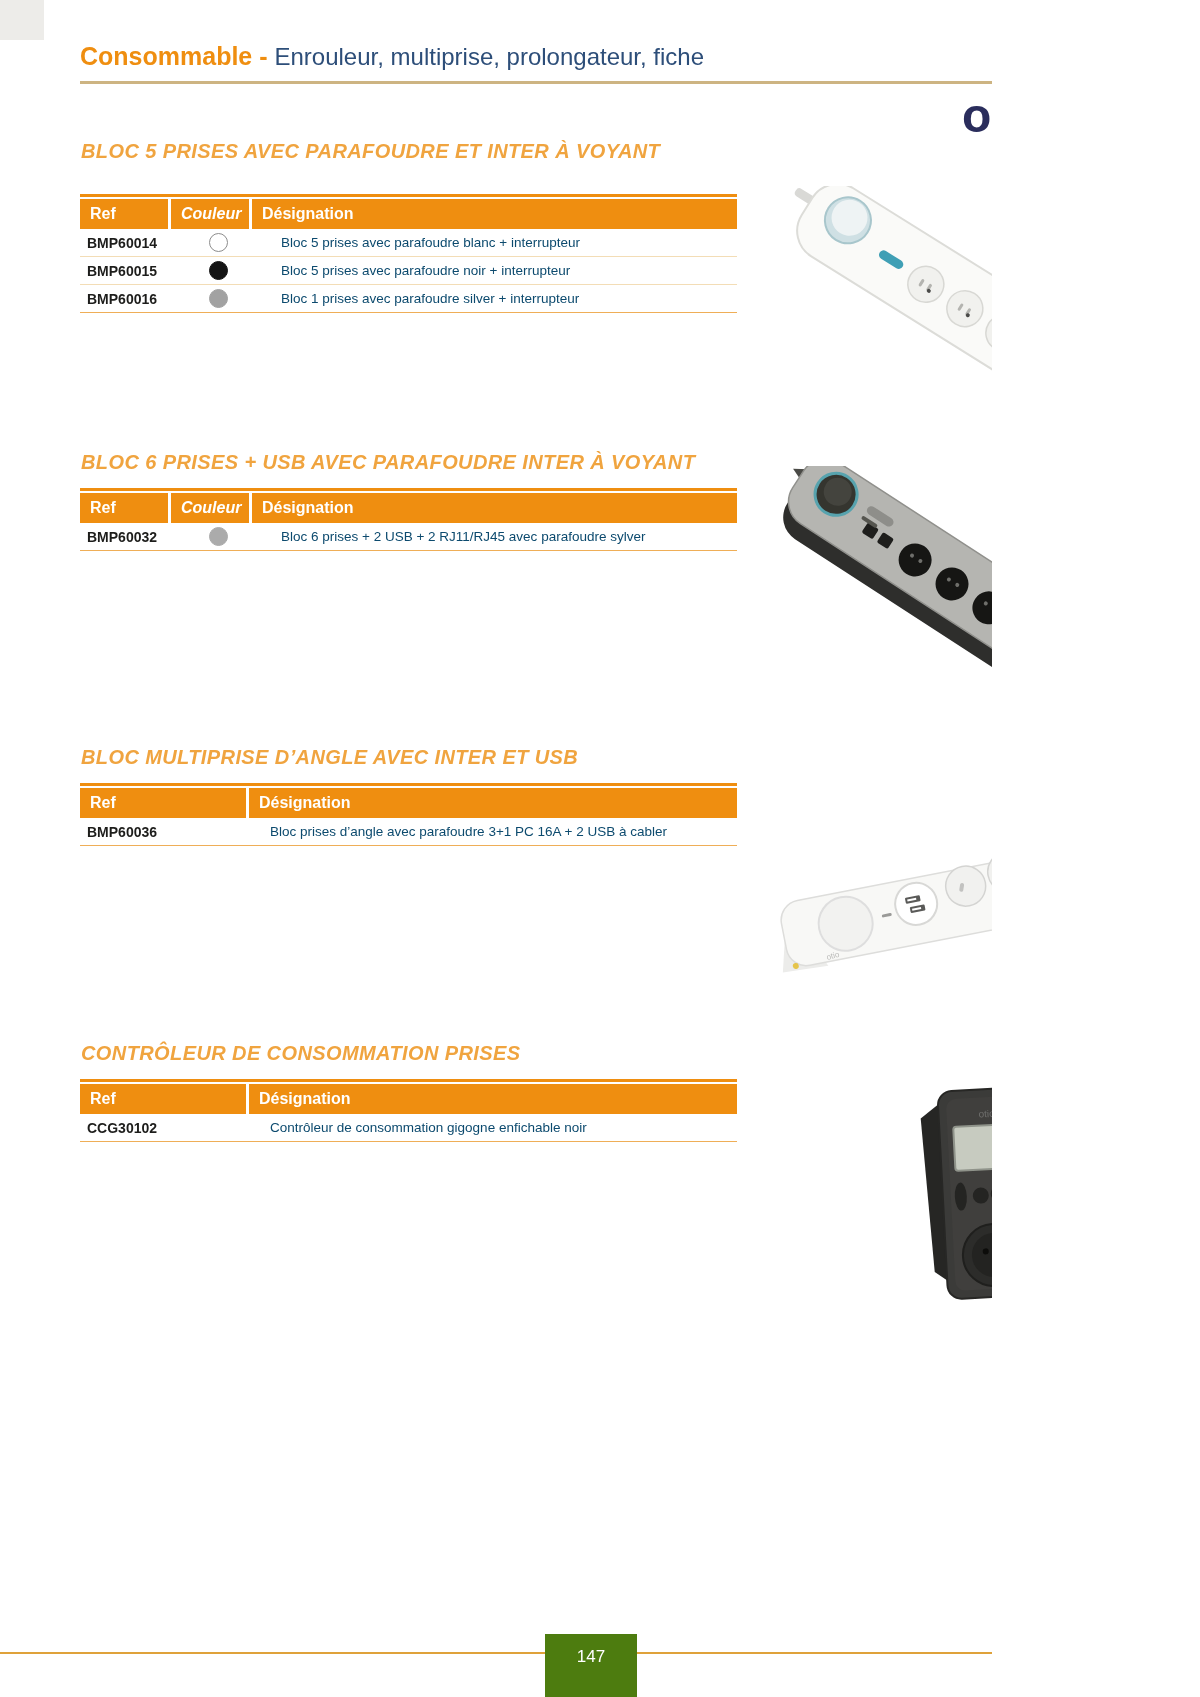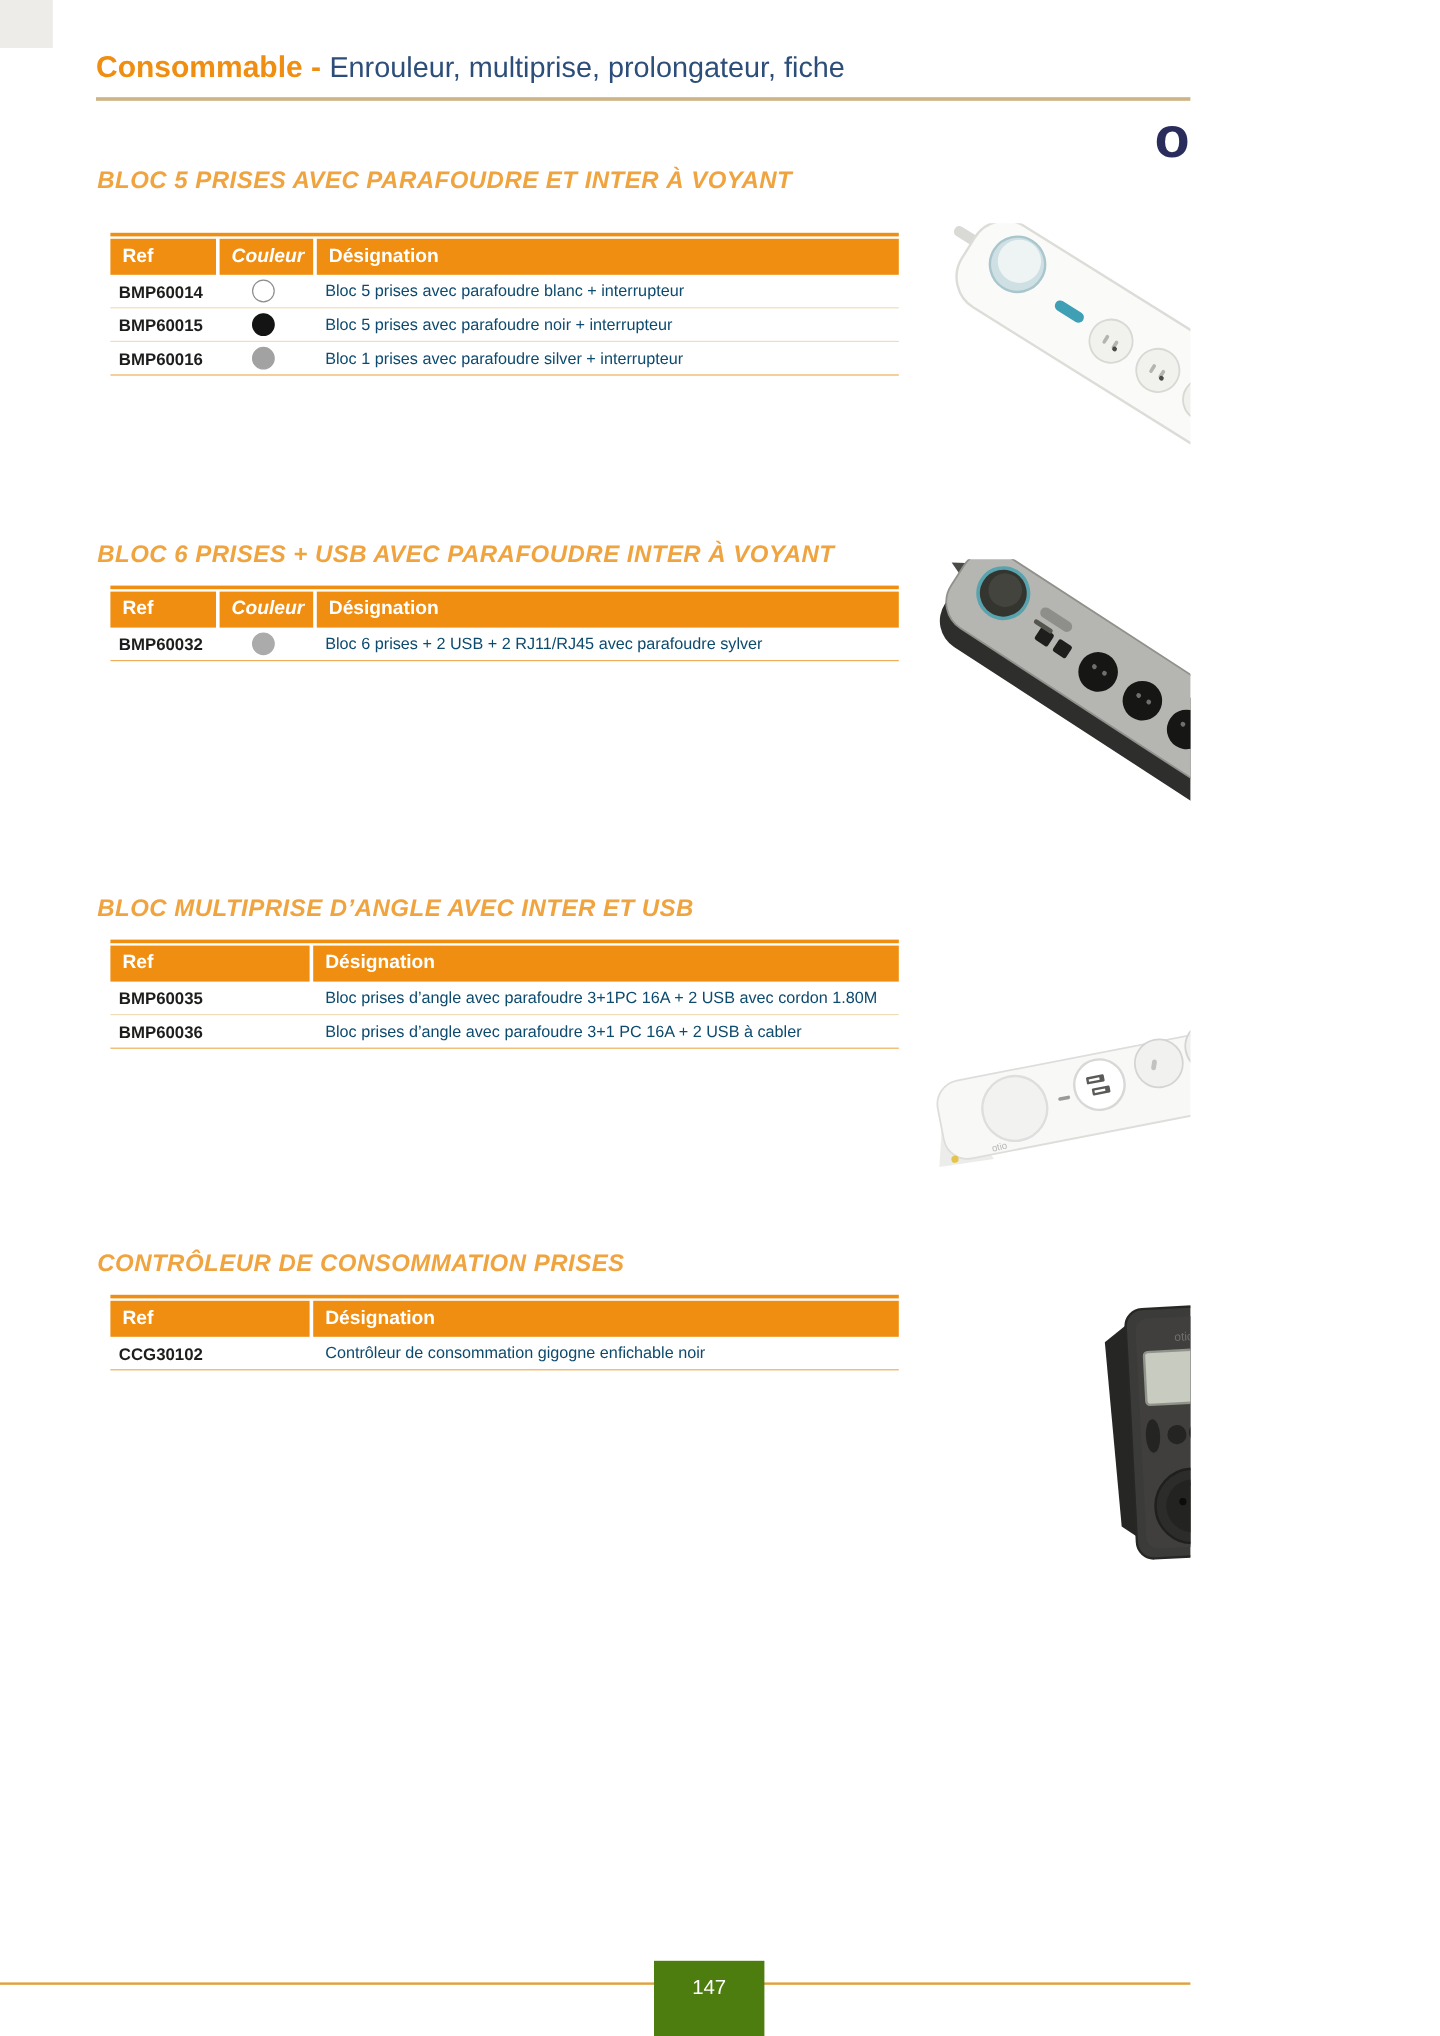--- a/index.html
+++ b/index.html
@@ -19,29 +19,29 @@
   .otio{position:absolute;left:962px;top:86px;width:130px;height:64px;}
   .otio .word{font-size:48px;font-weight:bold;color:#2a2d5c;letter-spacing:1px;line-height:60px;}
   .otio .dot{position:absolute;right:2px;top:2px;width:22px;height:22px;background:#d6185e;
              clip-path:polygon(50% 0%,90% 20%,100% 60%,75% 95%,30% 97%,3% 65%,13% 22%);}
 
   
   .sec-title{position:absolute;left:81px;font-size:20px;font-style:italic;font-weight:600;
              color:#f0a43f;letter-spacing:.4px;white-space:nowrap;}
 
   
-  .ptable{position:absolute;left:92px;width:657px;border-top:3px solid #ef8e10;padding-top:2px;}
+  .ptable{position:absolute;left:80px;width:657px;border-top:3px solid #ef8e10;padding-top:2px;}
   .thead{display:flex;gap:3px;}
   .th{background:#ef8e10;color:#fff;font-weight:bold;font-size:16px;height:30px;line-height:30px;
       padding-left:10px;box-sizing:border-box;}
   .c-ref{width:88px;flex:none;}
   .c-col{width:78px;flex:none;font-style:italic;}
   .c-des{flex:1;}
   .wide .c-ref{width:166px;}
-  .trow{display:flex;align-items:center;height:27px;border-bottom:1px solid #f3ddb6;}
+  .trow{display:flex;align-items:center;height:27px;border-bottom:1px solid #f3ddb6;gap:11px;}
   .trow:last-child{border-bottom:1.5px solid #efae57;}
   .td-ref{width:88px;flex:none;padding-left:7px;box-sizing:border-box;
           font-weight:bold;font-size:14px;color:#1d1d1b;}
   .wide .td-ref{width:166px;}
   .td-col{width:78px;flex:none;display:flex;justify-content:center;}
   .td-des{flex:1;padding-left:13px;font-size:13.5px;color:#0c4a6e;}
   .swatch{width:19px;height:19px;border-radius:50%;box-sizing:border-box;border:1.5px solid transparent;}
 
   
   #title-1{top:140px;} #table-1{top:194px;}
@@ -201,24 +201,20 @@
     </g>
   </svg>
 
   <div class="sec-title" id="title-3">BLOC MULTIPRISE D’ANGLE AVEC INTER ET USB</div>
   <div class="ptable wide" id="table-3">
     <div class="thead">
       <div class="th c-ref">Ref</div>
       <div class="th c-des">Désignation</div>
     </div>
     <div class="trow">
-      <div class="td-ref">BMP60035</div>
-      <div class="td-des">Bloc prises d’angle avec parafoudre 3+1PC 16A + 2 USB avec cordon 1.80M</div>
-    </div>
-    <div class="trow">
       <div class="td-ref">BMP60036</div>
       <div class="td-des">Bloc prises d’angle avec parafoudre 3+1 PC 16A + 2 USB à cabler</div>
     </div>
   </div>
 
   <svg class="photo" id="photo-3" width="285" height="175" viewBox="0 0 285 175">
     <g transform="rotate(-11 20 120)">
       <path d="M30 88 L14 150 L60 152 Z" fill="#ececea"></path>
       <rect x="22" y="82" width="300" height="66" rx="20" fill="#f8f8f6" stroke="#dddddb" stroke-width="1.5"></rect>
       <circle cx="85" cy="114" r="27" fill="#f2f2f0" stroke="#dedede" stroke-width="2"></circle>

